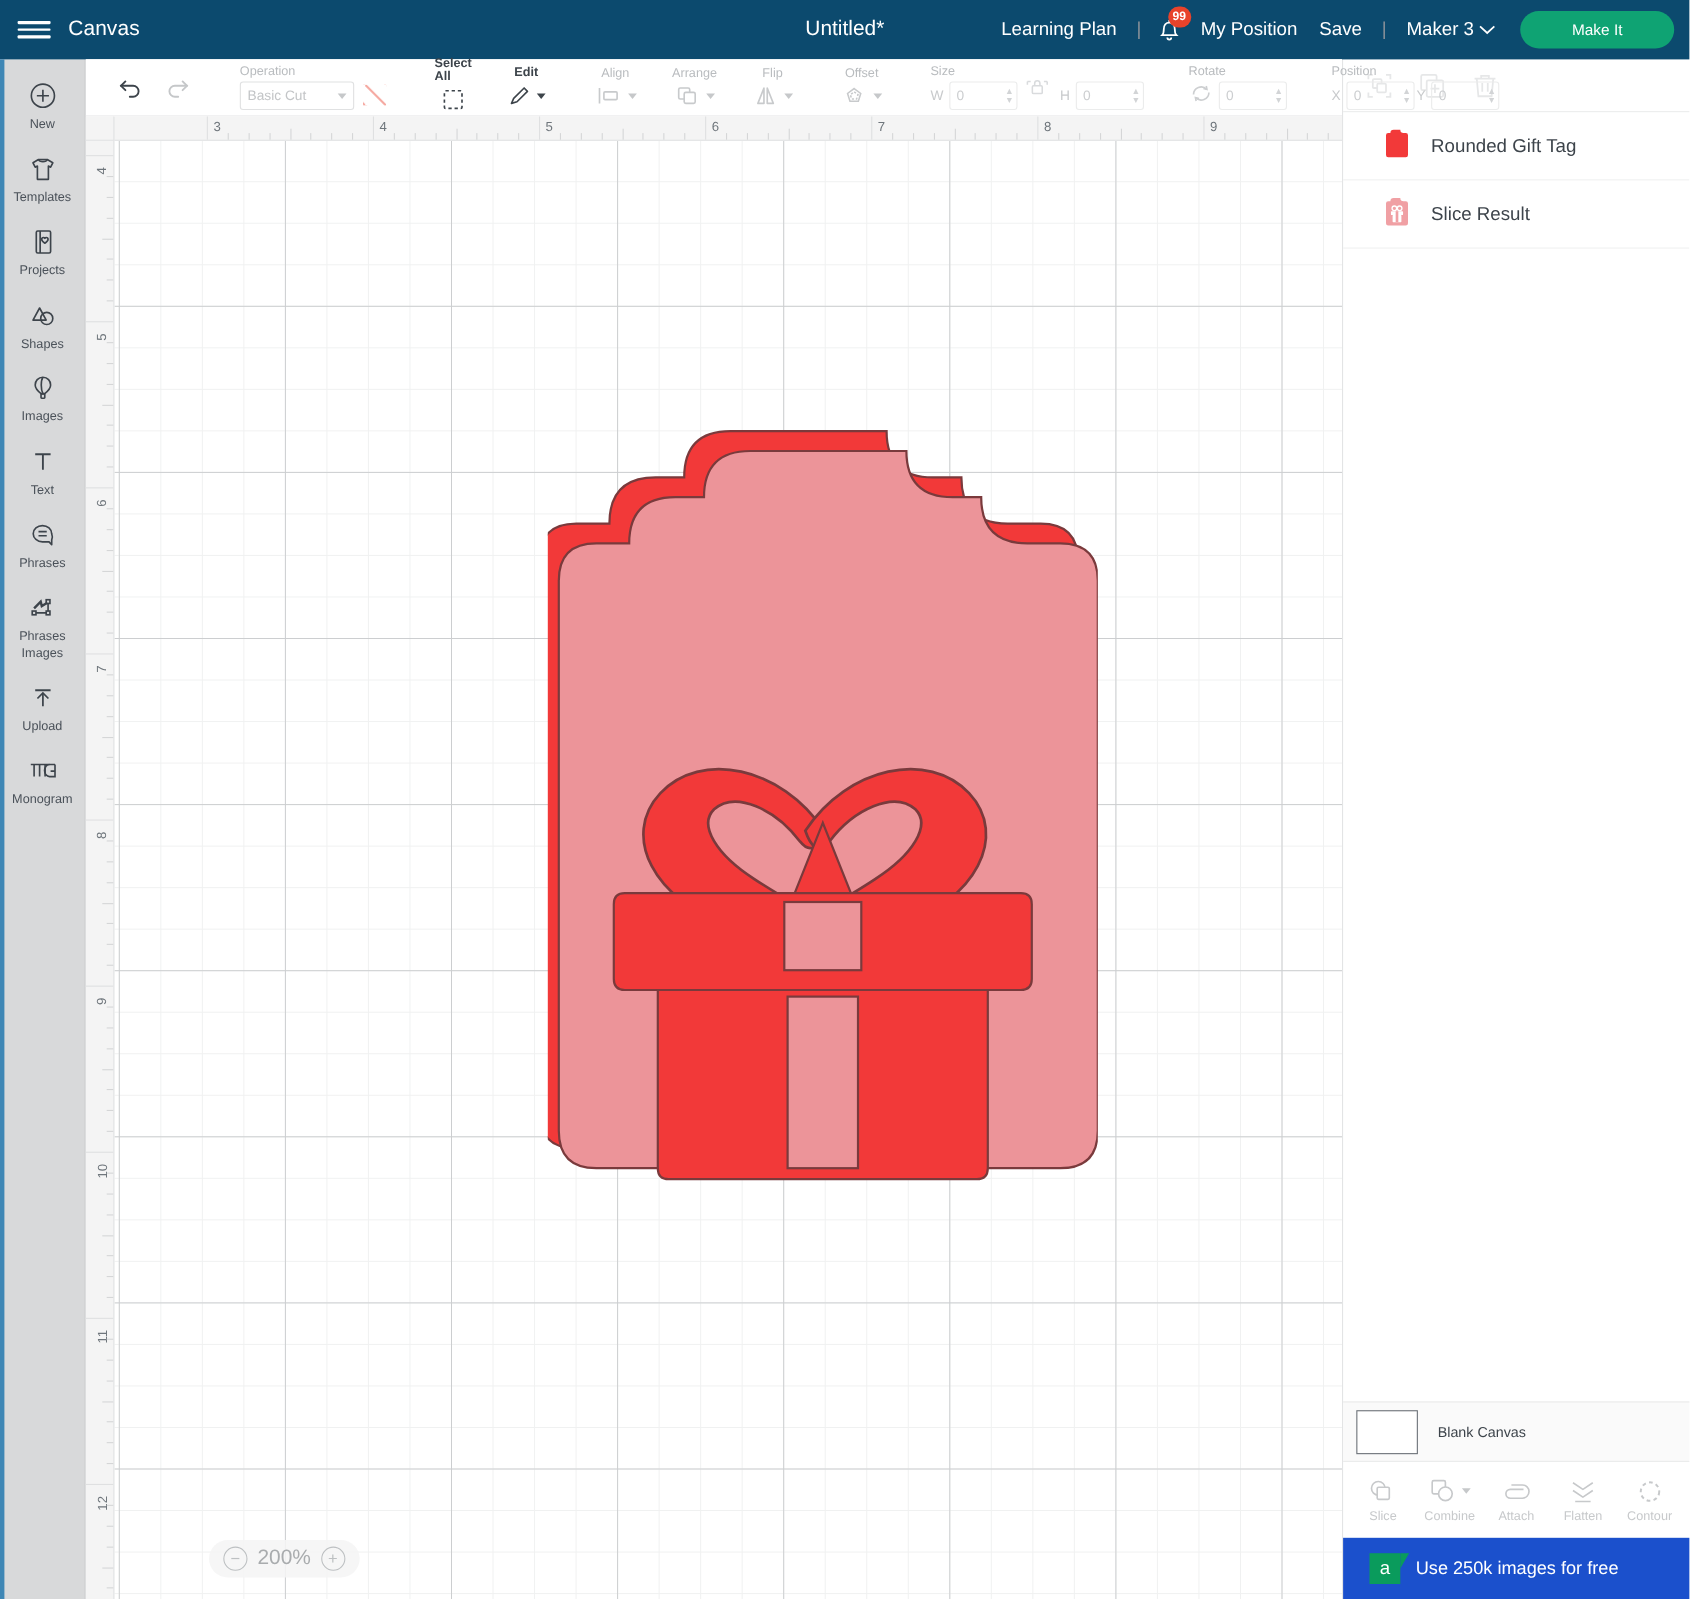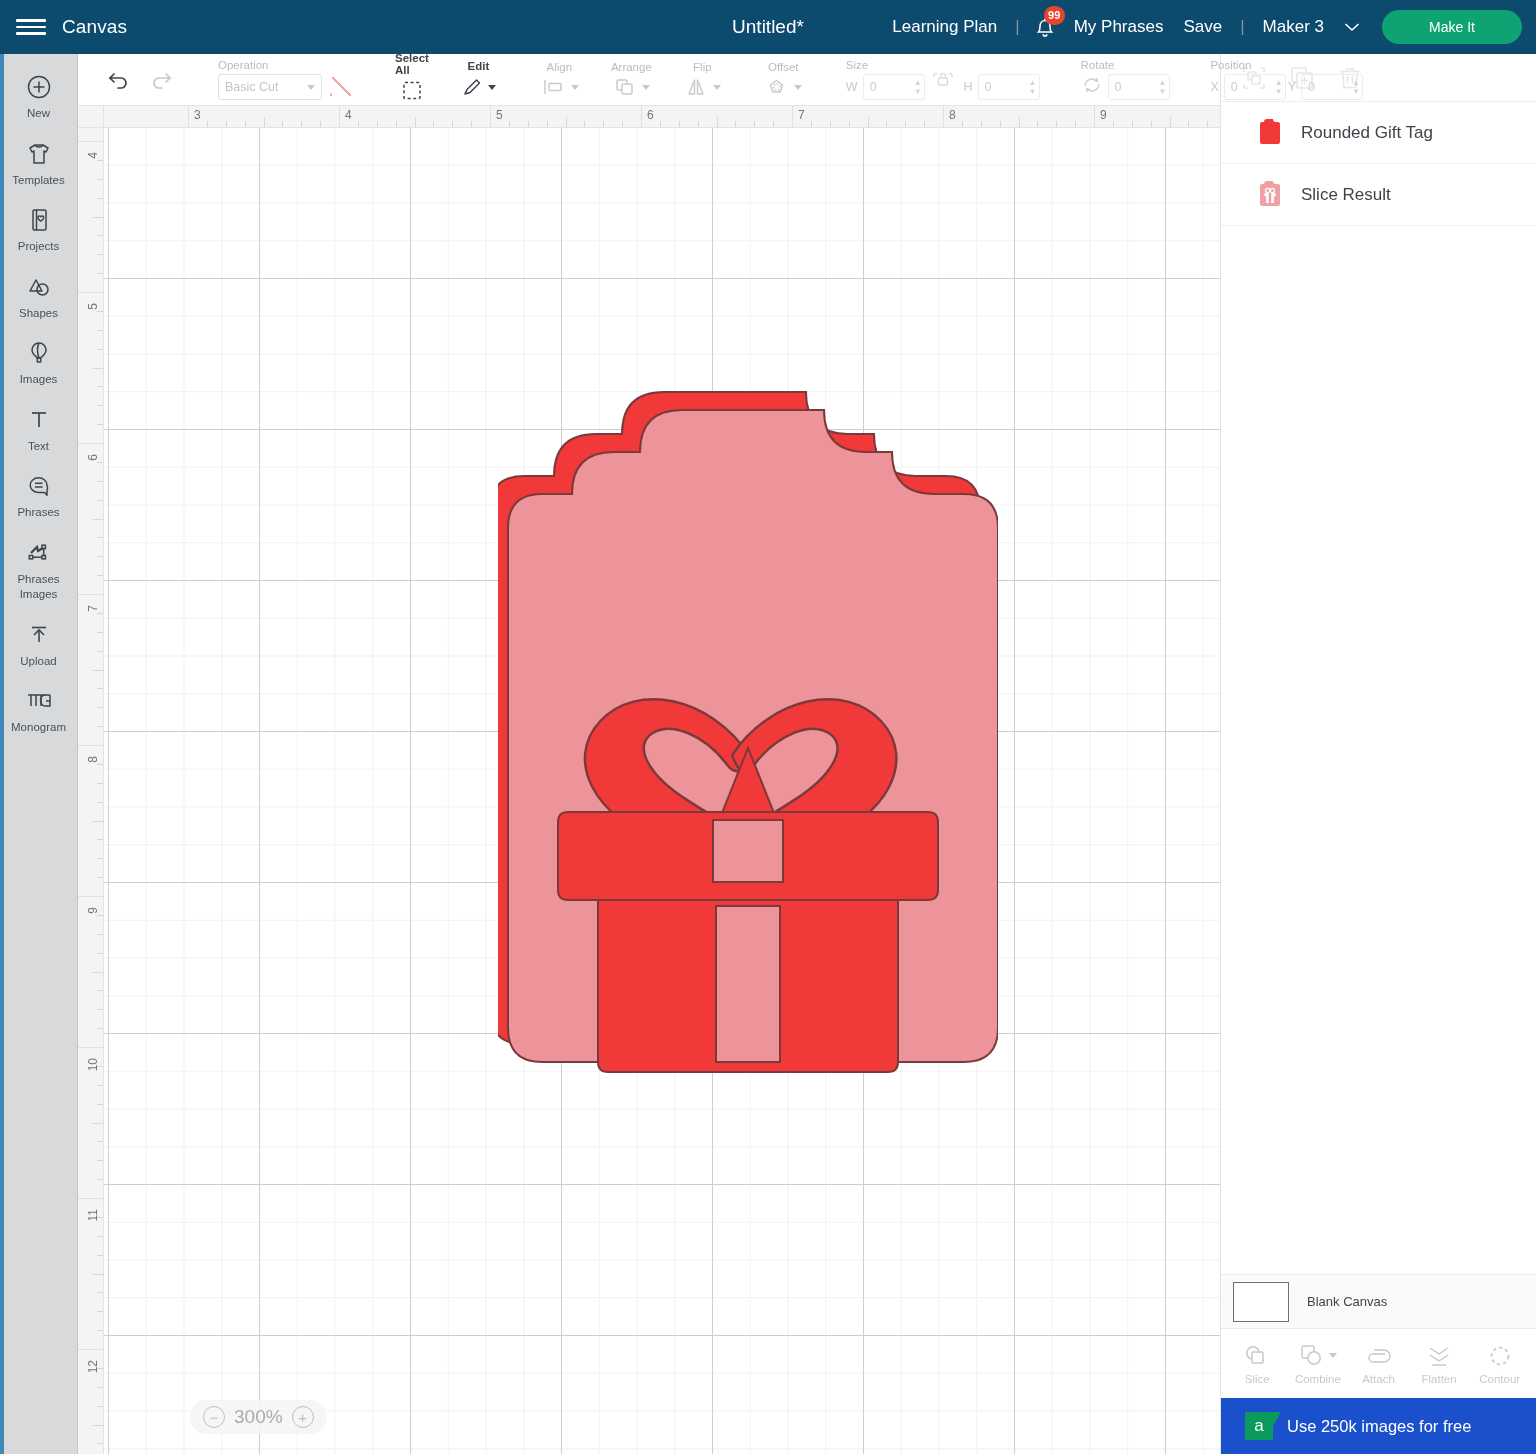--- a/index.html
+++ b/index.html
@@ -27,21 +27,21 @@
   .tb-right { margin-left: auto; display: flex; align-items: center; gap: 0; padding-right: 14px; }
   .tb-link { font-size: 17px; color: #fff; padding: 0 10px; cursor: pointer; white-space: nowrap; }
   .tb-sep { color: #8b929a; font-size: 17px; padding: 0 8px; }
   .bell-wrap { position: relative; width: 34px; height: 34px; display: flex; align-items: center; justify-content: center; margin-right: 2px; cursor: pointer; }
   .badge {
     position: absolute; top: -4px; right: -3px;
     background: #e8432b; color: #fff; font-size: 11px; font-weight: bold;
     border-radius: 10px; min-width: 21px; height: 19px; line-height: 19px; text-align: center;
     padding: 0 4px;
   }
-  .machine { display: flex; align-items: center; gap: 20px; font-size: 17px; padding: 0 6px 0 10px; cursor: pointer; }
+  .machine { display: flex; align-items: center; gap: 4px; font-size: 17px; padding: 0 6px 0 10px; cursor: pointer; }
   .make-it {
     background: #0fa373; color: #fff; border: none; border-radius: 20px;
     height: 34px; width: 140px; font-size: 14px; font-family: inherit;
     cursor: pointer; margin-left: 16px;
   }
 
   
   .body { display: flex; flex: 1 1 auto; min-height: 0; }
 
   
@@ -183,21 +183,21 @@
       <div class="tb-link">Learning Plan</div>
       <div class="tb-sep">|</div>
       <div class="bell-wrap">
         <svg width="22" height="24" viewBox="0 0 22 24" fill="none" stroke="#ffffff" stroke-width="1.6">
           <path d="M4.5 17 C4.5 17 6 15.5 6 11.5 C6 8 8 5.5 11 5.5 C14 5.5 16 8 16 11.5 C16 15.5 17.5 17 17.5 17 Z"></path>
           <line x1="11" y1="3.2" x2="11" y2="5.4"></line>
           <path d="M9.2 19.2 C9.2 20.3 10 21 11 21 C12 21 12.8 20.3 12.8 19.2"></path>
         </svg>
         <span class="badge">99</span>
       </div>
-      <div class="tb-link">My Phrases</div>
+      <div class="tb-link">My Position</div>
       <div class="tb-link">Save</div>
       <div class="tb-sep">|</div>
       <div class="machine">
         <span>Maker 3</span>
         <svg width="16" height="10" viewBox="0 0 16 10" fill="none" stroke="#fff" stroke-width="1.6">
             <path d="M1.5 2 L8 8 L14.5 2"></path>
           </svg>
       </div>
       <button class="make-it">Make It</button>
     </div>
@@ -668,21 +668,21 @@
             <div class="rv-num" style="top: 1247px;">12</div>
             <div class="rv-tick" style="top: 1261.88px; width: 6px;"></div>
             <div class="rv-tick" style="top: 1280.75px; width: 6px;"></div>
             <div class="rv-tick" style="top: 1299.62px; width: 6px;"></div>
             <div class="rv-tick" style="top: 1318.5px; width: 10px;"></div>
             <div class="rv-tick" style="top: 1337.38px; width: 6px;"></div>
           </div>
 
         <div class="zoomctl">
           <span class="zbtn">−</span>
-          <span>300%</span>
+          <span>200%</span>
           <span class="zbtn">+</span>
         </div>
       </div>
     </div>
 
     <div class="rpanel">
 
       <div class="layer-actions">
         <span class="la-btn">
           <svg width="26" height="26" viewBox="0 0 26 26" fill="none" stroke="#e6e7e8" stroke-width="1.6">

